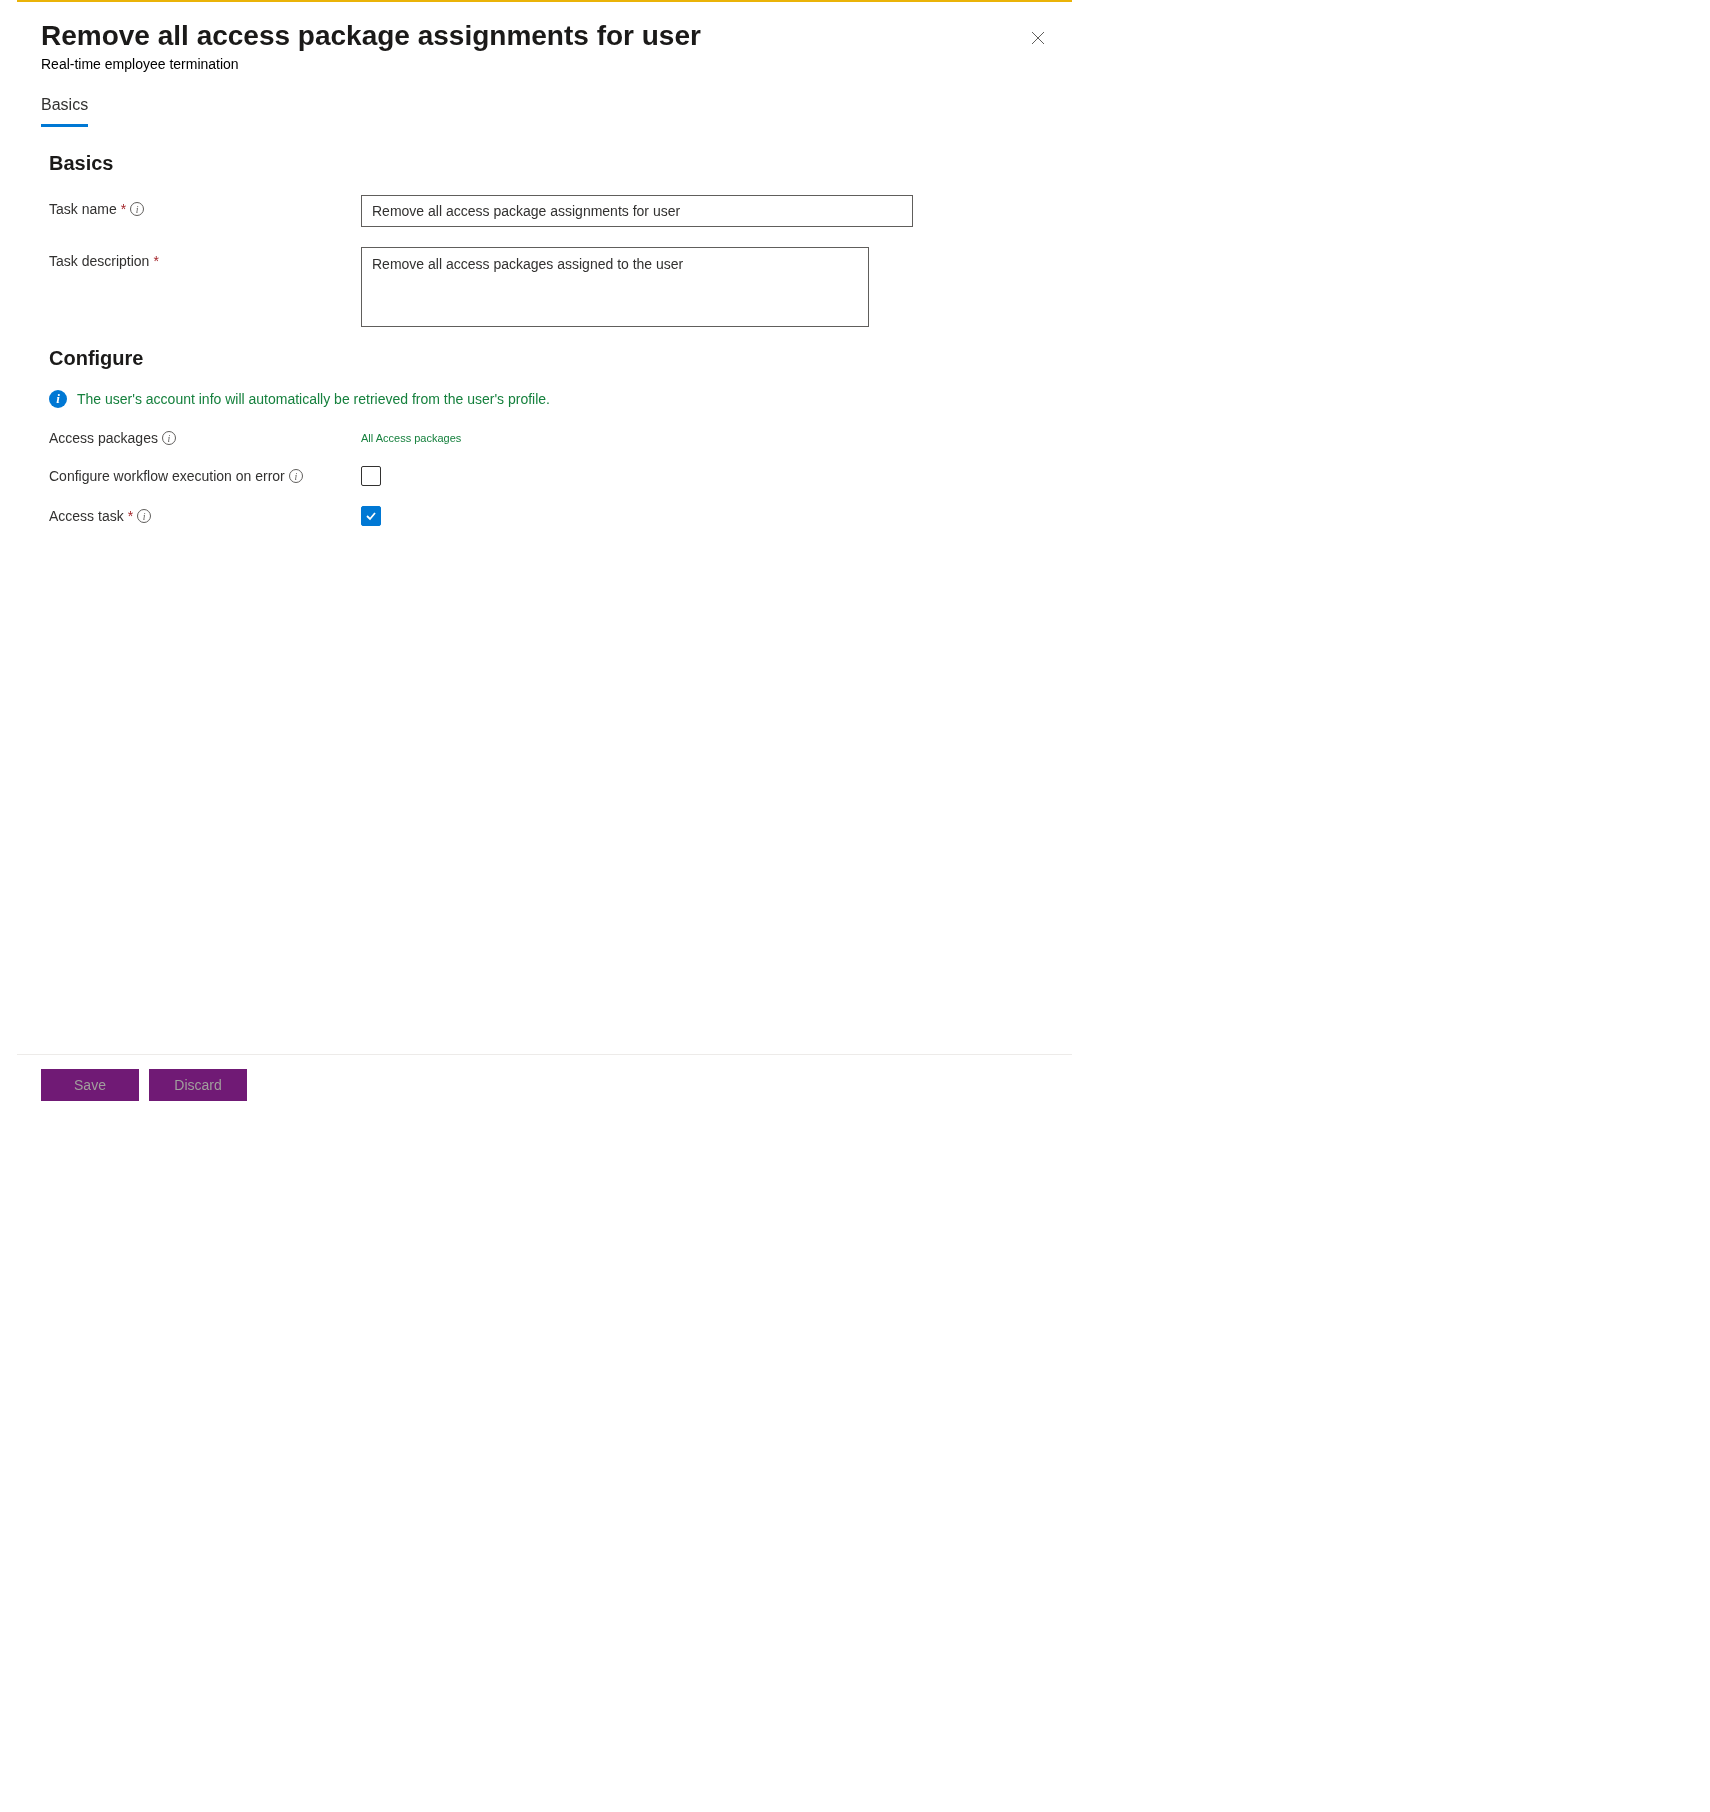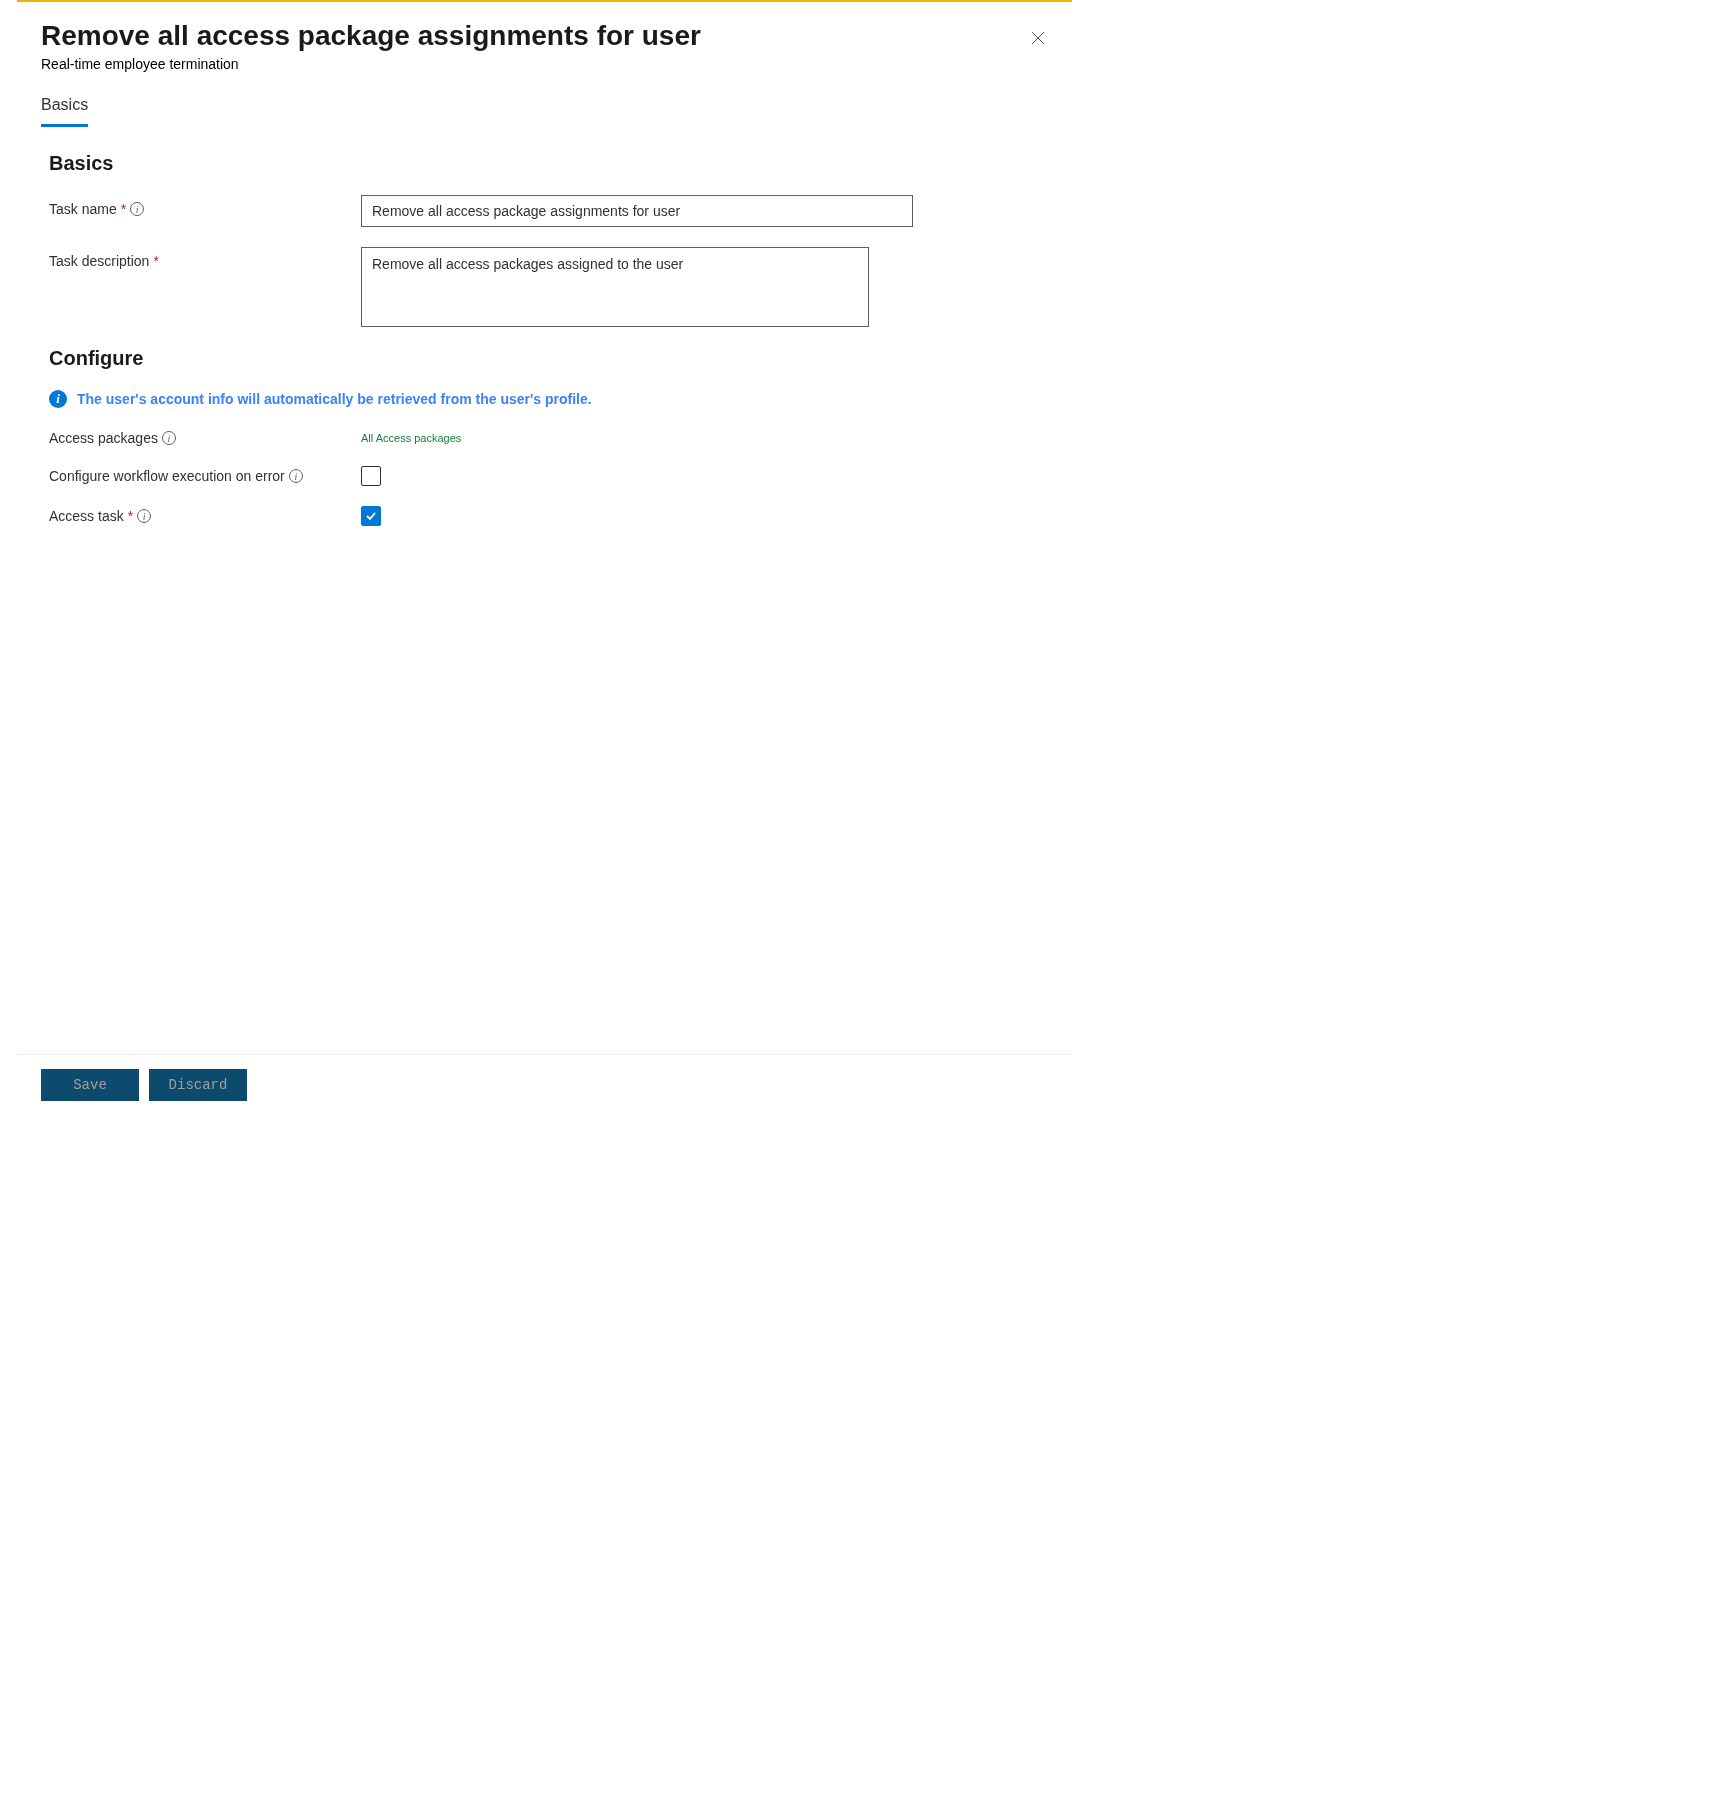--- a/index.html
+++ b/index.html
@@ -129,22 +129,21 @@
       align-items: center;
       justify-content: center;
       font-size: 13px;
       font-weight: bold;
       font-style: italic;
       font-family: Georgia, serif;
       flex-shrink: 0;
     }
     .info-banner-text {
       font-size: 14px;
-      color: #3b82f6;
-      font-weight: bold;
+      color: #15803d;
     }
     .static-value {
       font-size: 11px;
       color: #15803d;
       padding-top: 0;
     }
     .form-row.align-center .form-label { padding-top: 0; }
     .form-row.align-center { align-items: center; }
     .checkbox {
       width: 20px;
@@ -169,24 +168,24 @@
       display: flex;
       gap: 10px;
       margin-left: -24px;
       margin-right: -24px;
       padding-left: 24px;
     }
     .btn {
       min-width: 98px;
       height: 32px;
       border: none;
-      background: #0c4a6e;
+      background: #701a75;
       color: #a19f9d;
       font-size: 14px;
-      font-family: Liberation Mono, monospace;
+      font-family: Liberation Sans, sans-serif;
       cursor: pointer;
       padding: 0 16px;
     }
   </style>
 </head>
 <body>
 
 <div class="panel">
 
   <div class="panel-header">

